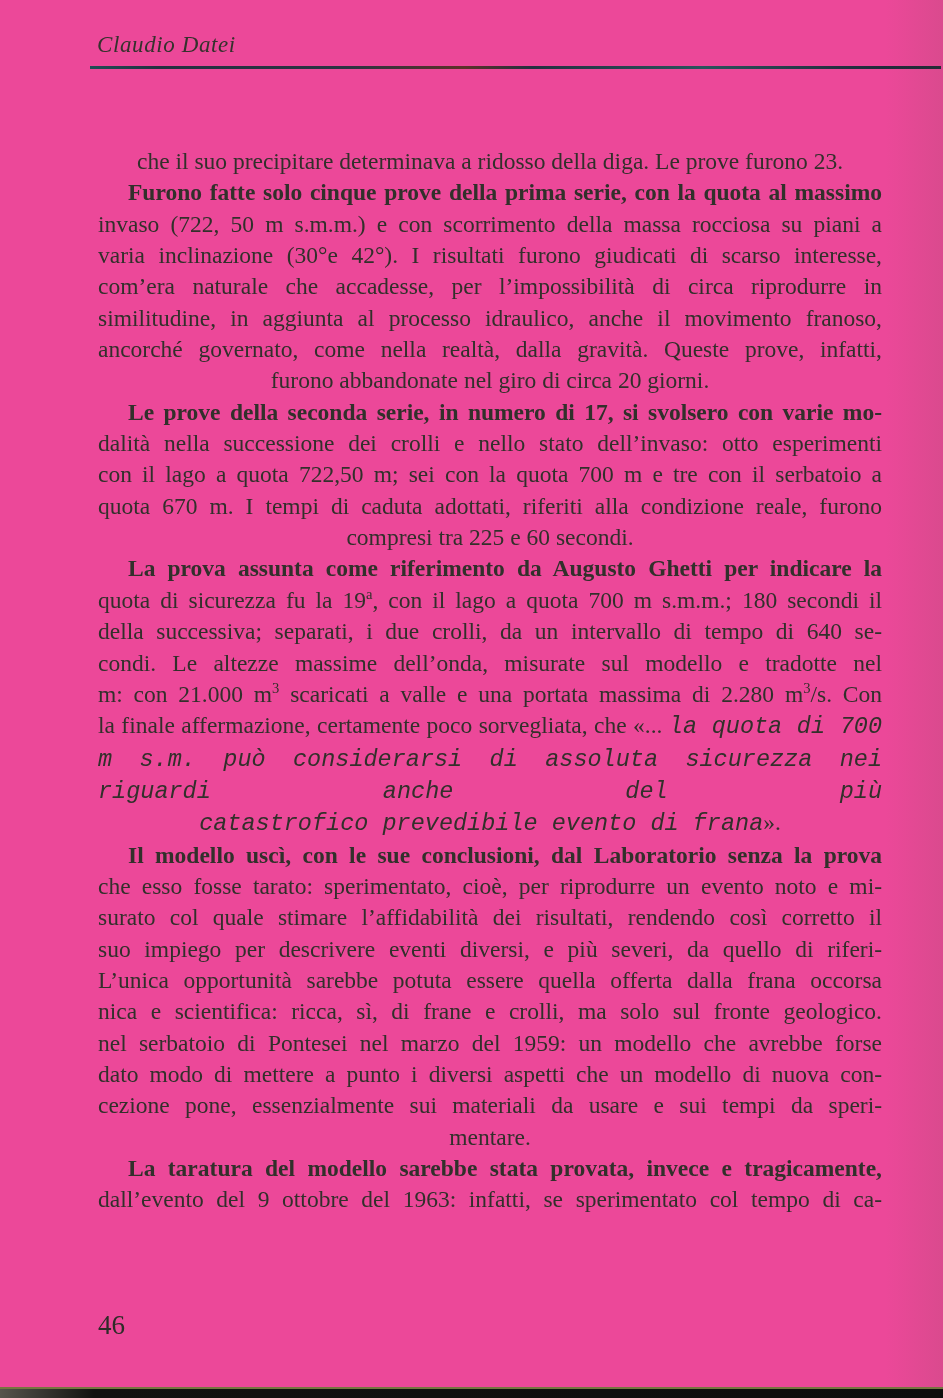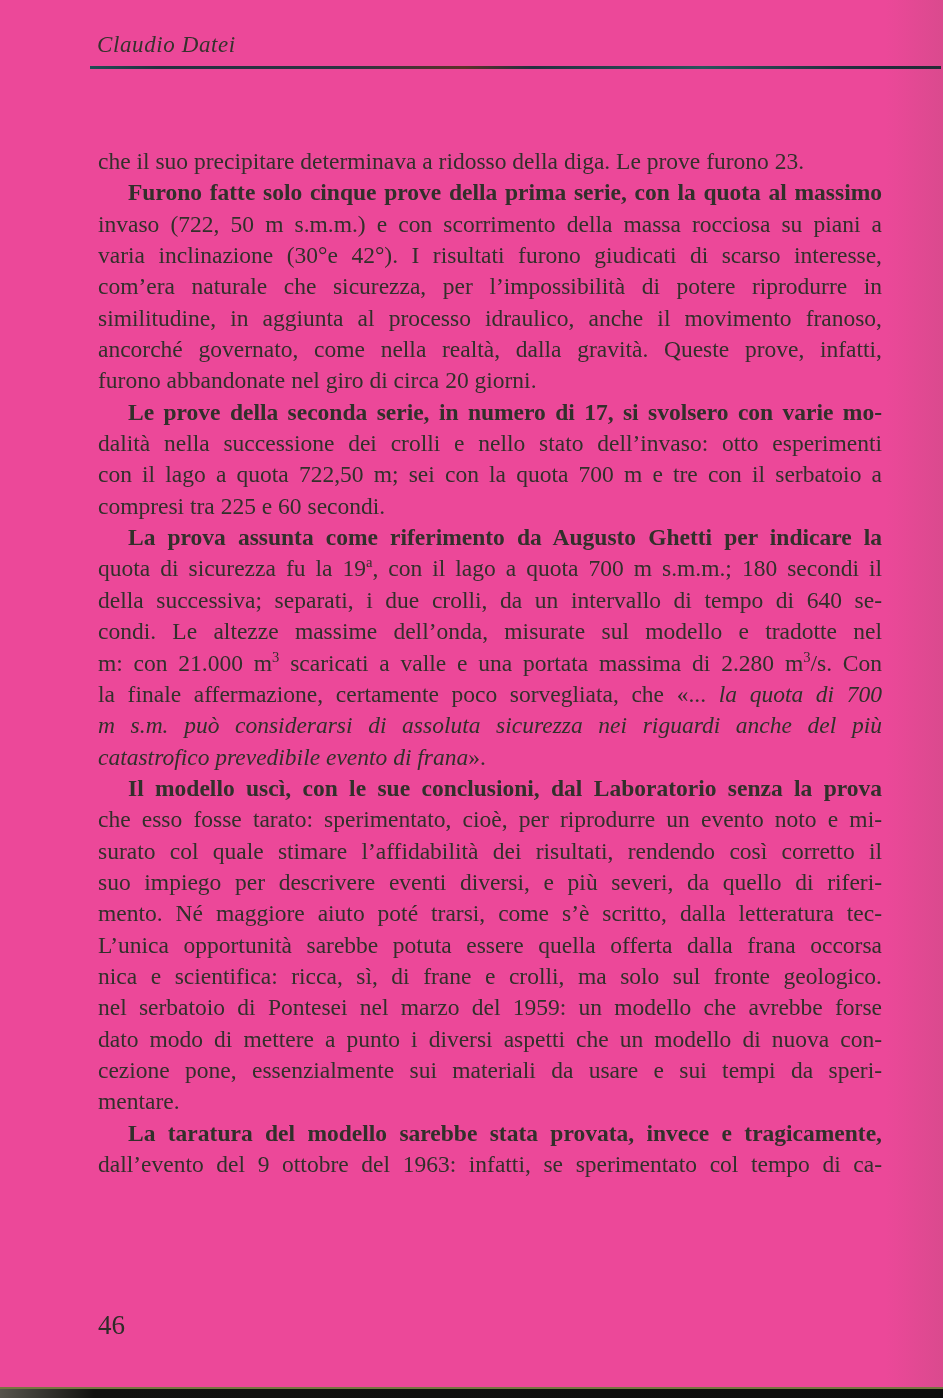--- a/index.html
+++ b/index.html
@@ -39,31 +39,31 @@
   .body-text {
     position: absolute;
     left: 98px;
     top: 146px;
     width: 784px;
     font-size: 23.5px;
     line-height: 31.35px;
   }
   .line {
     min-height: 31.35px;
-    text-align: left;
+    text-align: center;
   }
   .line.just {
     text-align: justify;
     text-align-last: justify;
   }
   .line.indent {
     text-indent: 30px;
     font-weight: bold;
   }
-  .it { font-style: italic; }
+  .it { font-style: italic; font-family: Liberation Mono, monospace; }
   .sup {
     font-size: 0.62em;
     vertical-align: super;
     line-height: 0;
   }
   .page-number {
     position: absolute;
     left: 98px;
     top: 1310px;
     font-size: 27px;
@@ -93,41 +93,41 @@
 
 <div class="page">
   <span class="running-header-author">Claudio Datei</span>
   <div class="header-rule"></div>
 
   <div class="body-text" id="body-text">
       <div class="line"><span>che il suo precipitare determinava a ridosso della diga. Le prove furono 23.</span></div>
       <div class="line just indent"><span>Furono fatte solo cinque prove della prima serie, con la quota al massimo</span></div>
       <div class="line just"><span>invaso (722, 50 m s.m.m.) e con scorrimento della massa rocciosa su piani a</span></div>
       <div class="line just"><span>varia inclinazione (30°e 42°). I risultati furono giudicati di scarso interesse,</span></div>
-      <div class="line just"><span>com’era naturale che sicurezza, per l’impossibilità di potere riprodurre in</span></div>
+      <div class="line just"><span>com’era naturale che accadesse, per l’impossibilità di circa riprodurre in</span></div>
       <div class="line just"><span>similitudine, in aggiunta al processo idraulico, anche il movimento franoso,</span></div>
       <div class="line just"><span>ancorché governato, come nella realtà, dalla gravità. Queste prove, infatti,</span></div>
       <div class="line"><span>furono abbandonate nel giro di circa 20 giorni.</span></div>
       <div class="line just indent"><span>Le prove della seconda serie, in numero di 17, si svolsero con varie mo-</span></div>
       <div class="line just"><span>dalità nella successione dei crolli e nello stato dell’invaso: otto esperimenti</span></div>
       <div class="line just"><span>con il lago a quota 722,50 m; sei con la quota 700 m e tre con il serbatoio a</span></div>
+      <div class="line just"><span>quota 670 m. I tempi di caduta adottati, riferiti alla condizione reale, furono</span></div>
       <div class="line"><span>compresi tra 225 e 60 secondi.</span></div>
       <div class="line just indent"><span>La prova assunta come riferimento da Augusto Ghetti per indicare la</span></div>
       <div class="line just"><span>quota di sicurezza fu la 19</span><span class="sup">a</span><span>, con il lago a quota 700 m s.m.m.; 180 secondi il</span></div>
       <div class="line just"><span>della successiva; separati, i due crolli, da un intervallo di tempo di 640 se-</span></div>
       <div class="line just"><span>condi. Le altezze massime dell’onda, misurate sul modello e tradotte nel</span></div>
       <div class="line just"><span>m: con 21.000 m</span><span class="sup">3</span><span> scaricati a valle e una portata massima di 2.280 m</span><span class="sup">3</span><span>/s. Con</span></div>
       <div class="line just"><span>la finale affermazione, certamente poco sorvegliata, che «... </span><span class="it">la quota di 700</span></div>
       <div class="line just"><span class="it">m s.m. può considerarsi di assoluta sicurezza nei riguardi anche del più</span></div>
       <div class="line"><span class="it">catastrofico prevedibile evento di frana</span><span>».</span></div>
       <div class="line just indent"><span>Il modello uscì, con le sue conclusioni, dal Laboratorio senza la prova</span></div>
       <div class="line just"><span>che esso fosse tarato: sperimentato, cioè, per riprodurre un evento noto e mi-</span></div>
       <div class="line just"><span>surato col quale stimare l’affidabilità dei risultati, rendendo così corretto il</span></div>
       <div class="line just"><span>suo impiego per descrivere eventi diversi, e più severi, da quello di riferi-</span></div>
-      <div class="line just"><span>mento. Né maggiore aiuto poté trarsi, come s’è scritto, dalla letteratura tec-</span></div>
       <div class="line just"><span>L’unica opportunità sarebbe potuta essere quella offerta dalla frana occorsa</span></div>
       <div class="line just"><span>nica e scientifica: ricca, sì, di frane e crolli, ma solo sul fronte geologico.</span></div>
       <div class="line just"><span>nel serbatoio di Pontesei nel marzo del 1959: un modello che avrebbe forse</span></div>
       <div class="line just"><span>dato modo di mettere a punto i diversi aspetti che un modello di nuova con-</span></div>
       <div class="line just"><span>cezione pone, essenzialmente sui materiali da usare e sui tempi da speri-</span></div>
       <div class="line"><span>mentare.</span></div>
       <div class="line just indent"><span>La taratura del modello sarebbe stata provata, invece e tragicamente,</span></div>
       <div class="line just"><span>dall’evento del 9 ottobre del 1963: infatti, se sperimentato col tempo di ca-</span></div>
     </div>
 

